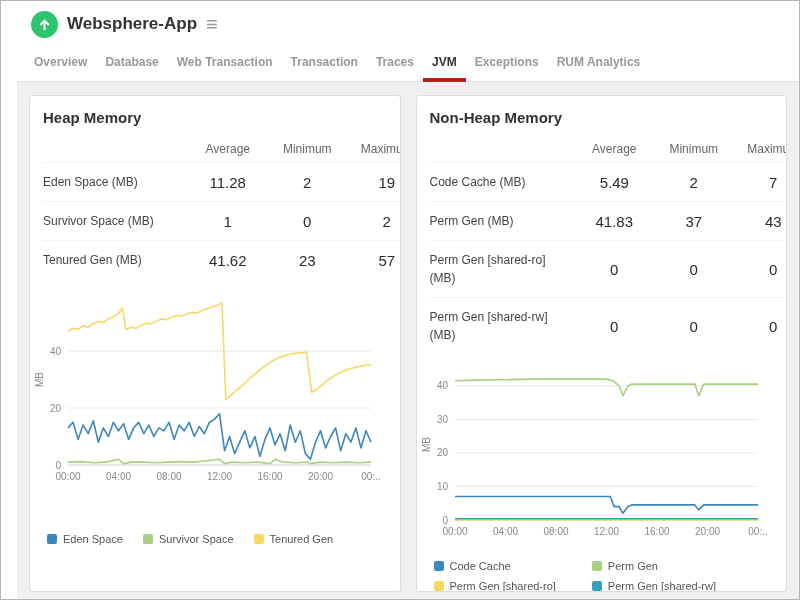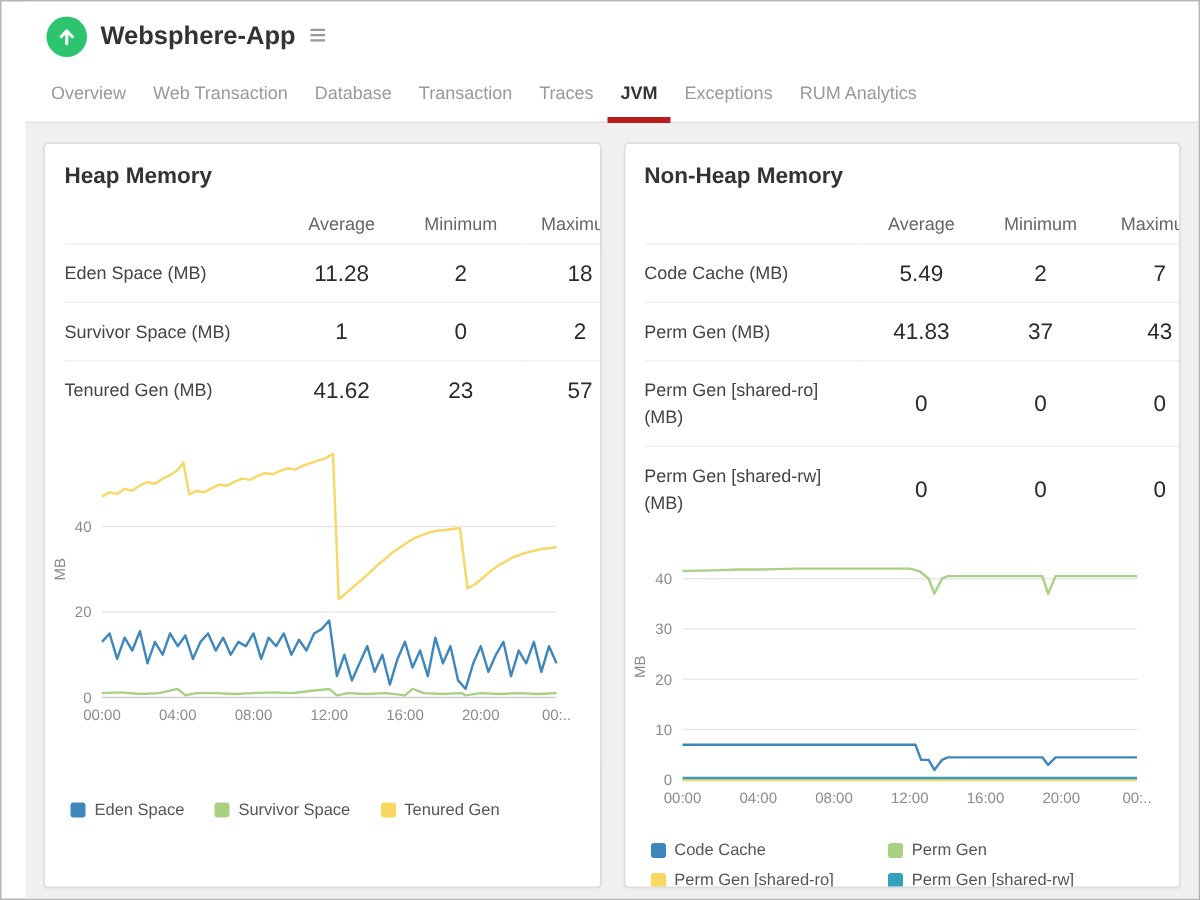--- a/index.html
+++ b/index.html
@@ -6,21 +6,21 @@
   html,body { background:#fff; }
   body { font-family:"Liberation Sans", sans-serif; }
   .page { width:800px; height:600px; border:1px solid #b5b5b5; background:#fff; overflow:hidden;padding-left:16px; }
 
   .topbar { height:46px; display:flex; align-items:center; padding:0 14px; background:#fff; }
   .app-icon { width:27px; height:27px; border-radius:50%; background:#2dc46e; display:flex; align-items:center; justify-content:center; margin-right:9px; flex:0 0 auto; }
   .app-title { font-size:17px; font-weight:700; color:#333; }
   .menu-icon { font-size:20px; color:#999; margin-left:9px; line-height:1; cursor:pointer; }
 
   .tabs { display:flex; padding:0 8px; border-bottom:1px solid #e2e2e2; background:#fff; }
-  .tab { font-size:12px; color:#999; padding:8px 9px 9px; cursor:pointer; white-space:nowrap; }
+  .tab { font-size:12px; color:#999; padding:8px 9px 9px; cursor:pointer; white-space:nowrap;font-weight:bold; }
   .tab.active { color:#333; font-weight:700; border-bottom:4px solid #b91c1c; margin-bottom:-1px; }
 
   .content { background:#f0f0f0; height:525px; padding:13px 12px 15px; display:flex; gap:15px; }
   .card { flex:1; background:#fff; border:1px solid #ddd; border-radius:3px; padding:13px 0 0; height:497px; overflow:hidden; box-shadow:0 1px 2px rgba(0,0,0,0.04); }
   .card h2 { font-size:15px; color:#333; padding:0 13px 8px; font-weight:700; }
 
   .stats-table { width:calc(100% + 14px); border-collapse:collapse; margin-left:13px; table-layout:fixed; }
   .stats-table th { font-size:12px; font-weight:400; color:#666; padding:8px 0 6px; text-align:center; }
   .stats-table th.lbl { width:145px; }
   .stats-table td { text-align:center; font-size:15px; color:#2b2b2b; padding:10px 0; }
@@ -47,22 +47,22 @@
       <svg width="13" height="13" viewBox="0 0 14 14">
         <path d="M7 12 L7 3.5 M3 7 L7 2.8 L11 7" stroke="#ffffff" stroke-width="2.2" fill="none" stroke-linecap="round" stroke-linejoin="round"></path>
       </svg>
     </span>
     <h1 class="app-title">Websphere-App</h1>
     <span class="menu-icon">≡</span>
   </header>
 
   <nav class="tabs">
     <span class="tab">Overview</span>
+    <span class="tab">Database</span>
     <span class="tab">Web Transaction</span>
-    <span class="tab">Database</span>
     <span class="tab">Transaction</span>
     <span class="tab">Traces</span>
     <span class="tab active">JVM</span>
     <span class="tab">Exceptions</span>
     <span class="tab">RUM Analytics</span>
   </nav>
 
   <main class="content">
 
     <section class="card">
@@ -75,21 +75,21 @@
             <th>Average</th>
             <th>Minimum</th>
             <th>Maximum</th>
           </tr>
         </thead>
         <tbody>
           <tr>
             <td class="lbl">Eden Space (MB)</td>
             <td>11.28</td>
             <td>2</td>
-            <td>18</td>
+            <td>19</td>
           </tr>
           <tr>
             <td class="lbl">Survivor Space (MB)</td>
             <td>1</td>
             <td>0</td>
             <td>2</td>
           </tr>
           <tr>
             <td class="lbl">Tenured Gen (MB)</td>
             <td>41.62</td>

